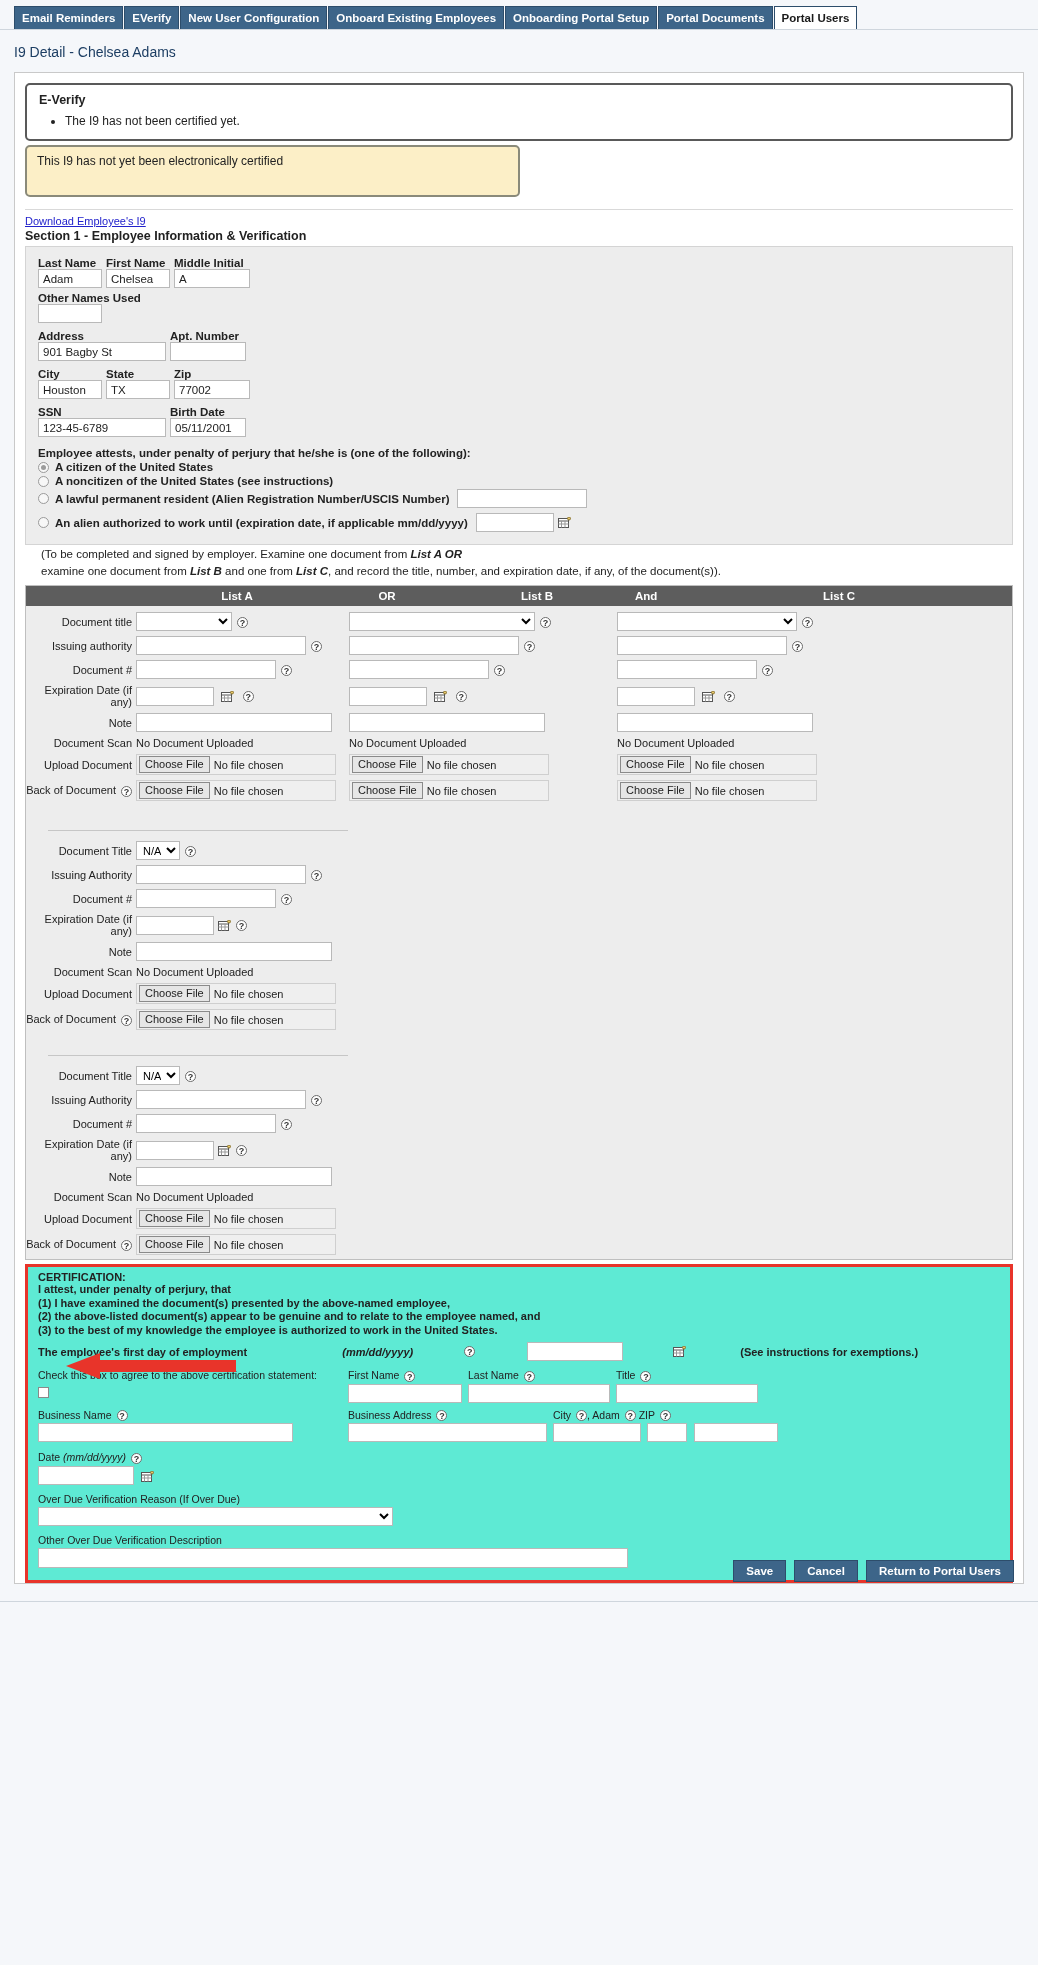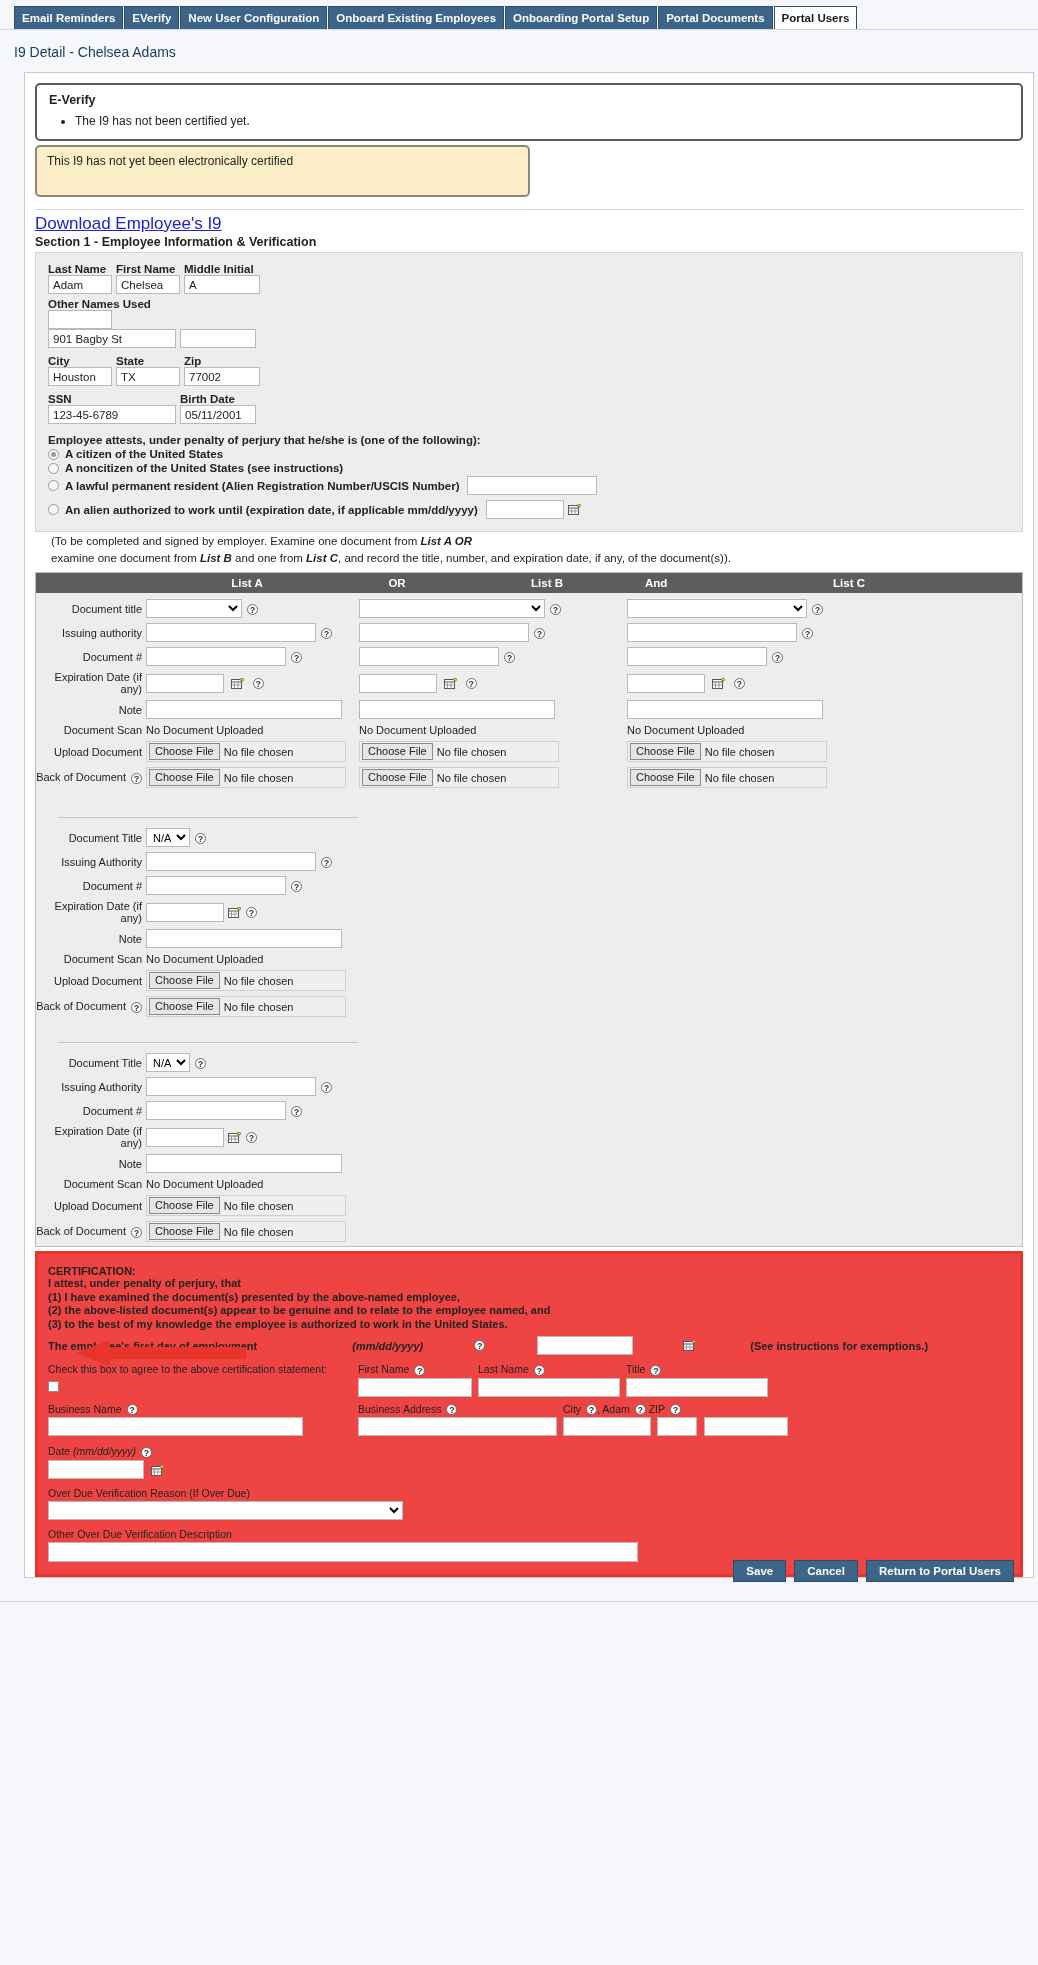--- a/index.html
+++ b/index.html
@@ -18,40 +18,40 @@
     padding:4px 7px 4px 7px; border:1px solid #2d4d6b; border-bottom:none;
     margin-right:1px; white-space:nowrap; line-height:14px; cursor:pointer;
   }
   .tab.active { background:#fff; color:#1a1a1a; border-color:#2d4d6b; position:relative; top:0; }
   .tabbar-rule { height:1px; background:#cfd6dd; margin:0 0 0 0; }
 
   .page-title { font-size:14px; font-weight:normal; color:#1d3e63; padding:14px 0 10px 14px; }
 
   
   .card {
-    position:absolute; left:24px; top:72px; width:1010px; min-height:1480px;
+    position:absolute; left:14px; top:72px; width:1010px; min-height:1480px;
     background:#fff; border:1px solid #c9c9c9;
   }
   .inner { padding:10px 10px 0 10px; }
 
   .everify-box {
     border:2px solid #595959; border-radius:5px; padding:8px 12px 10px 12px;
     margin:0 0 0 0; background:#fff;
   }
   .everify-title { font-weight:bold; font-size:12.5px; margin-bottom:6px; }
   .everify-list { margin:0; padding-left:26px; }
   .everify-list li { font-size:12px; line-height:16px; }
 
   .notcert-box {
     margin-top:4px; border:2px solid #8a8a7a; border-radius:5px;
     background:#fcefc7; width:495px; height:52px; padding:7px 10px; font-size:12px;
   }
 
   .hr-light { border:0; border-top:1px solid #d9d9d9; margin:12px 0 4px 0; }
-  .dl-link { color:#2222cc; text-decoration:underline; font-size:17px; cursor:pointer; display:inline-block; }
+  .dl-link { color:#2222cc; text-decoration:underline; font-size:11px; cursor:pointer; display:inline-block; }
 
   .section-head { font-weight:bold; font-size:12.5px; margin:1px 0 3px 0; }
 
   
   .sec1 { background:#ededed; border:1px solid #d4d4d4; padding:10px 12px 12px 12px; }
   .fld-label { font-weight:bold; font-size:11.5px; display:inline-block; }
   .row { display:flex; align-items:flex-start; }
   input.txt {
     border:1px solid #b9b9b9; background:#fff; height:19px; font-size:11.5px;
     padding:1px 4px; font-family:"Liberation Sans", sans-serif; color:#222;
@@ -117,22 +117,22 @@
     line-height:15px; padding:0 5px; margin:1px 4px 1px 2px; cursor:pointer; white-space:nowrap;
   }
   .file-txt { font-size:11px; color:#222; white-space:nowrap; }
   .scan-txt { font-size:11px; }
 
   .doc-block { background:#ededed; padding:8px 0 4px 0; border-top:0; }
   .divider-short { border-top:1px solid #c6c6c6; margin:8px 0 0 22px; width:300px; }
 
   
   .cert {
-    border:3px solid #e8342a; background:#ef4444; margin-top:4px;
-    padding:11px 10px 12px 10px; position:relative;
+    border:3px solid #e8342a; background:#5eead4; margin-top:4px;
+    padding:4px 10px 12px 10px; position:relative;
   }
   .cert-h { font-weight:bold; font-size:11px; }
   .cert-p { font-size:11px; line-height:13.5px; font-weight:bold; }
   .cert-firstday { font-size:11px; font-weight:bold; margin-top:5px; display:flex; align-items:center;gap:46px; }
   .cert-firstday i { font-style:italic; font-weight:bold; }
   .cert-grid { display:flex; margin-top:8px; }
   .cert-left { width:310px; }
   .small-lbl { font-size:10.5px; }
   .chk {
     width:11px; height:11px; border:1px solid #8a8a8a; background:#fff;
@@ -205,20 +205,25 @@
       <input class="txt w-mi" value="A" style="">
     </div>
 
     <div class="row" style="margin-top:4px">
       <span class="fld-label">Other Names Used</span>
     </div>
     <div class="row">
       <input class="txt w-name" value="" style="">
     </div>
 
+    <div class="row" style="margin-top:7px">
+      <span class="fld-label w-addr">Address</span>
+      <span class="gap"></span>
+      <span class="fld-label w-apt">Apt. Number</span>
+    </div>
     <div class="row">
       <input class="txt w-addr" value="901 Bagby St" style="">
       <span class="gap"></span>
       <input class="txt w-apt" value="" style="">
     </div>
 
     <div class="row" style="margin-top:7px">
       <span class="fld-label w-city">City</span>
       <span class="gap"></span>
       <span class="fld-label w-state">State</span>

